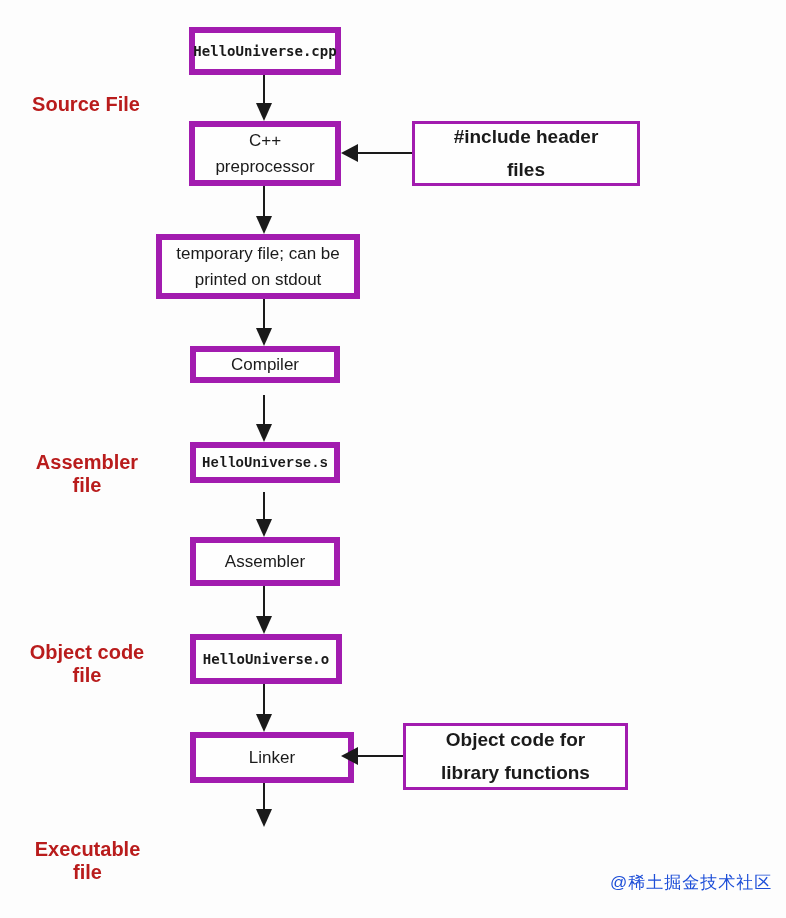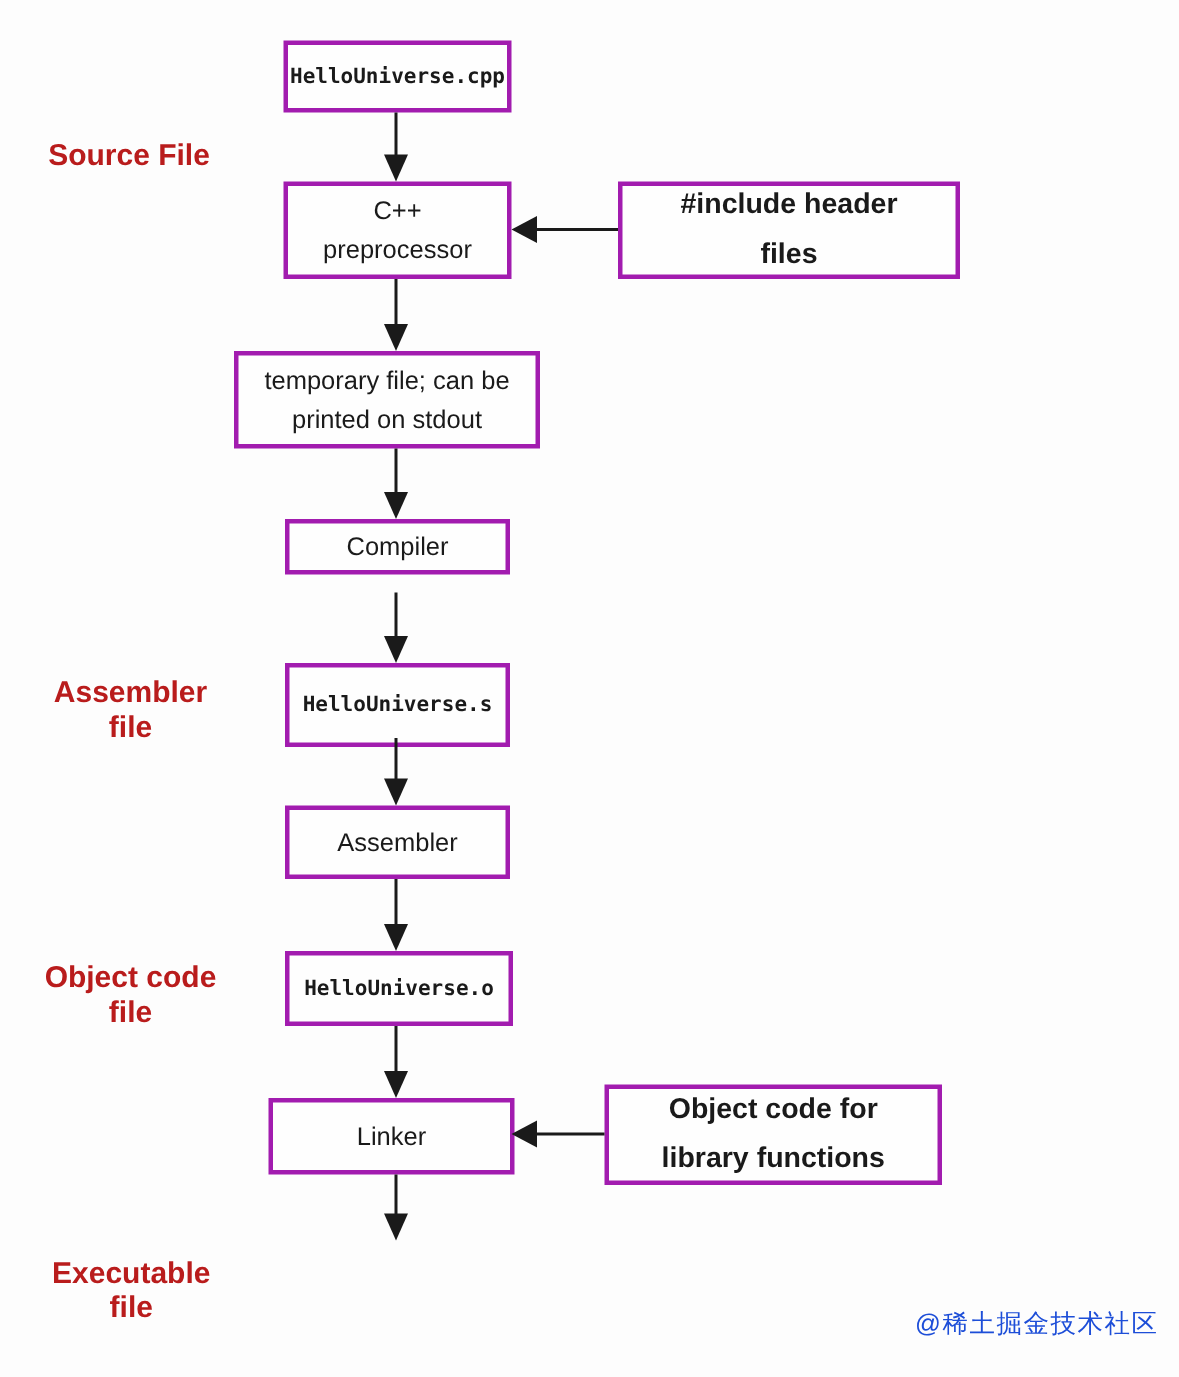--- a/index.html
+++ b/index.html
@@ -10,21 +10,21 @@
   }
   .canvas {
     position: relative;
     width: 786px; height: 918px;
     background: #fdfdfd;
     overflow: hidden;
   }
   .node {
     position: absolute;
     background: #fefefe;
-    border: 3px solid #a21caf;
+    border: 6px solid #a21caf;
     color: #1a1a1a;
     display: flex;
     align-items: center;
     justify-content: center;
     text-align: center;
     white-space: pre-line;
   }
   .node.mono {
     font-family: "DejaVu Sans Mono", monospace;
     font-weight: bold;
@@ -100,27 +100,27 @@
 preprocessor</div>
 
   <div class="node side" style="left:412px; top:121px; width:228px; height:65px;">#include header
 files</div>
 
   <div class="node plain" style="left:156px; top:234px; width:204px; height:65px;">temporary file; can be
 printed on stdout</div>
 
   <div class="node plain" style="left:190px; top:346px; width:150px; height:37px;">Compiler</div>
 
-  <div class="node mono" style="left:190px; top:442px; width:150px; height:56px;">HelloUniverse.s</div>
+  <div class="node mono" style="left:190px; top:442px; width:150px; height:41px;font-family:Liberation Mono, monospace;">HelloUniverse.s</div>
 
   <div class="node plain" style="left:190px; top:537px; width:150px; height:49px;">Assembler</div>
 
   <div class="node mono" style="left:190px; top:634px; width:152px; height:50px;">HelloUniverse.o</div>
 
-  <div class="node plain" style="left:179px; top:732px; width:164px; height:51px;">Linker</div>
+  <div class="node plain" style="left:190px; top:732px; width:164px; height:51px;">Linker</div>
 
   <div class="node side" style="left:403px; top:723px; width:225px; height:67px;">Object code for
 library functions</div>
 
 
   <div>
     <div class="vline" style="left:263px; top:75px; height:30px;"></div>
     <div class="head-down" style="left:256px; top:103px;"></div>
   </div>
 

